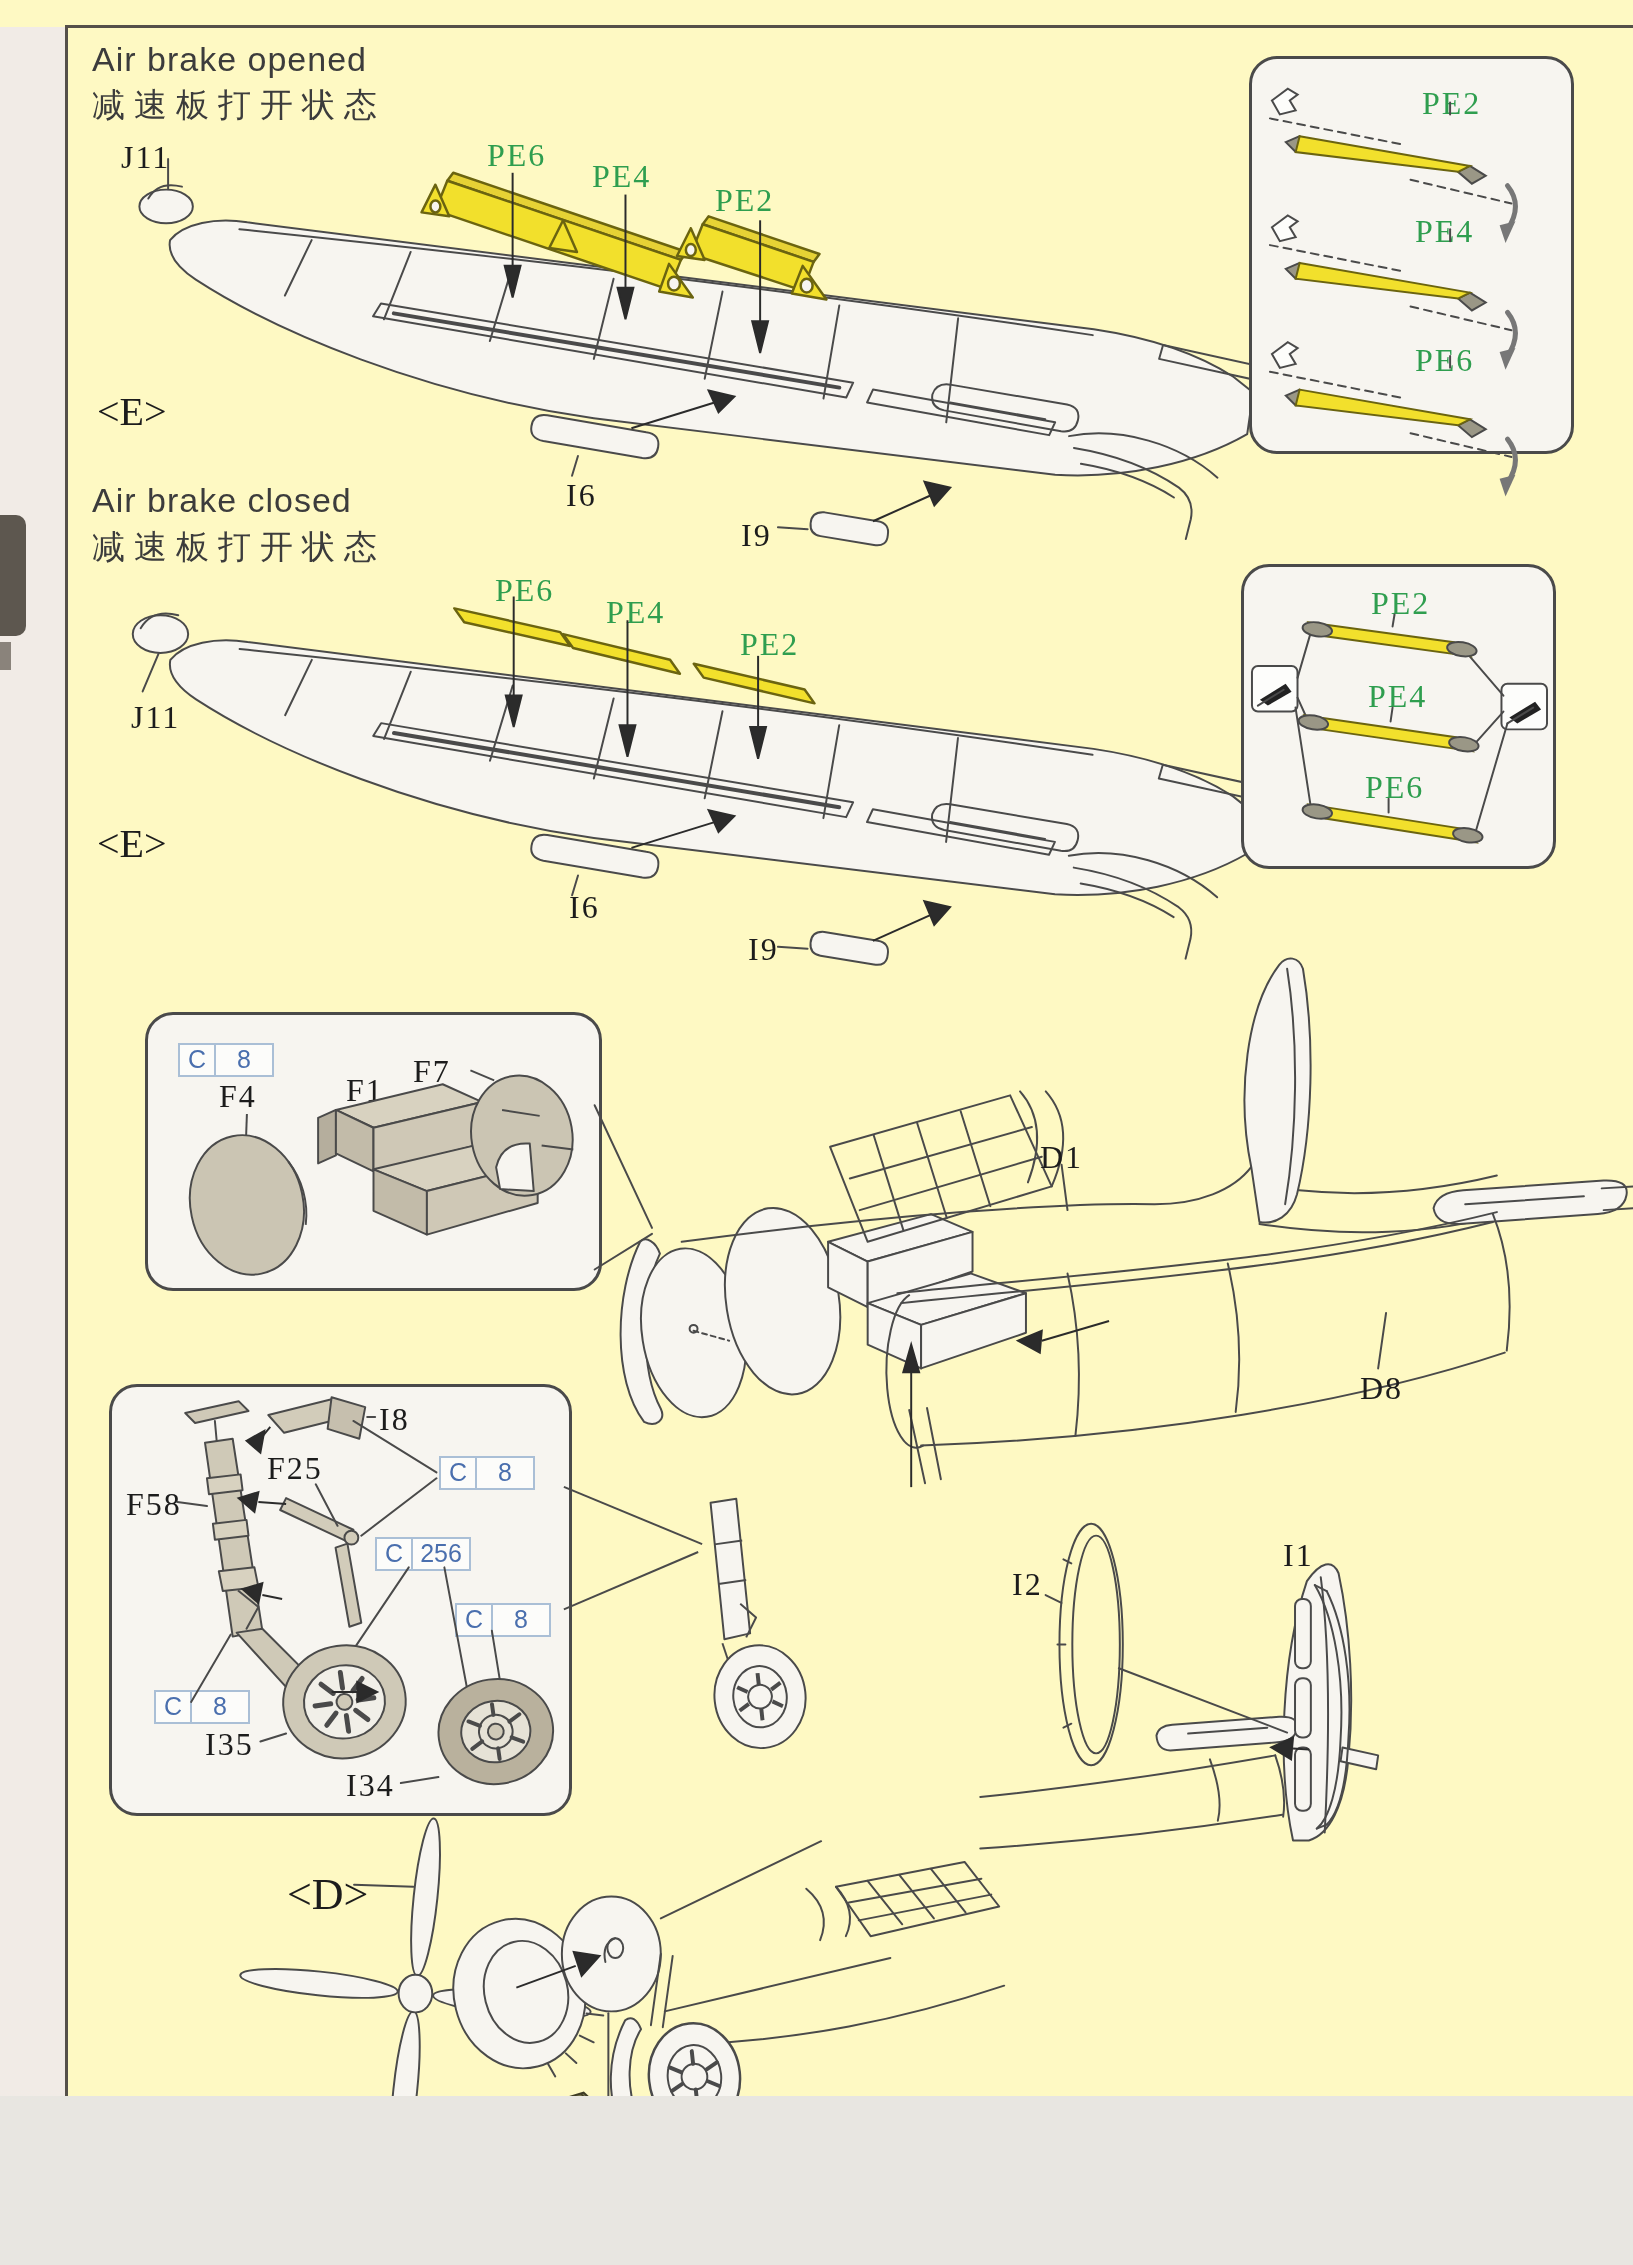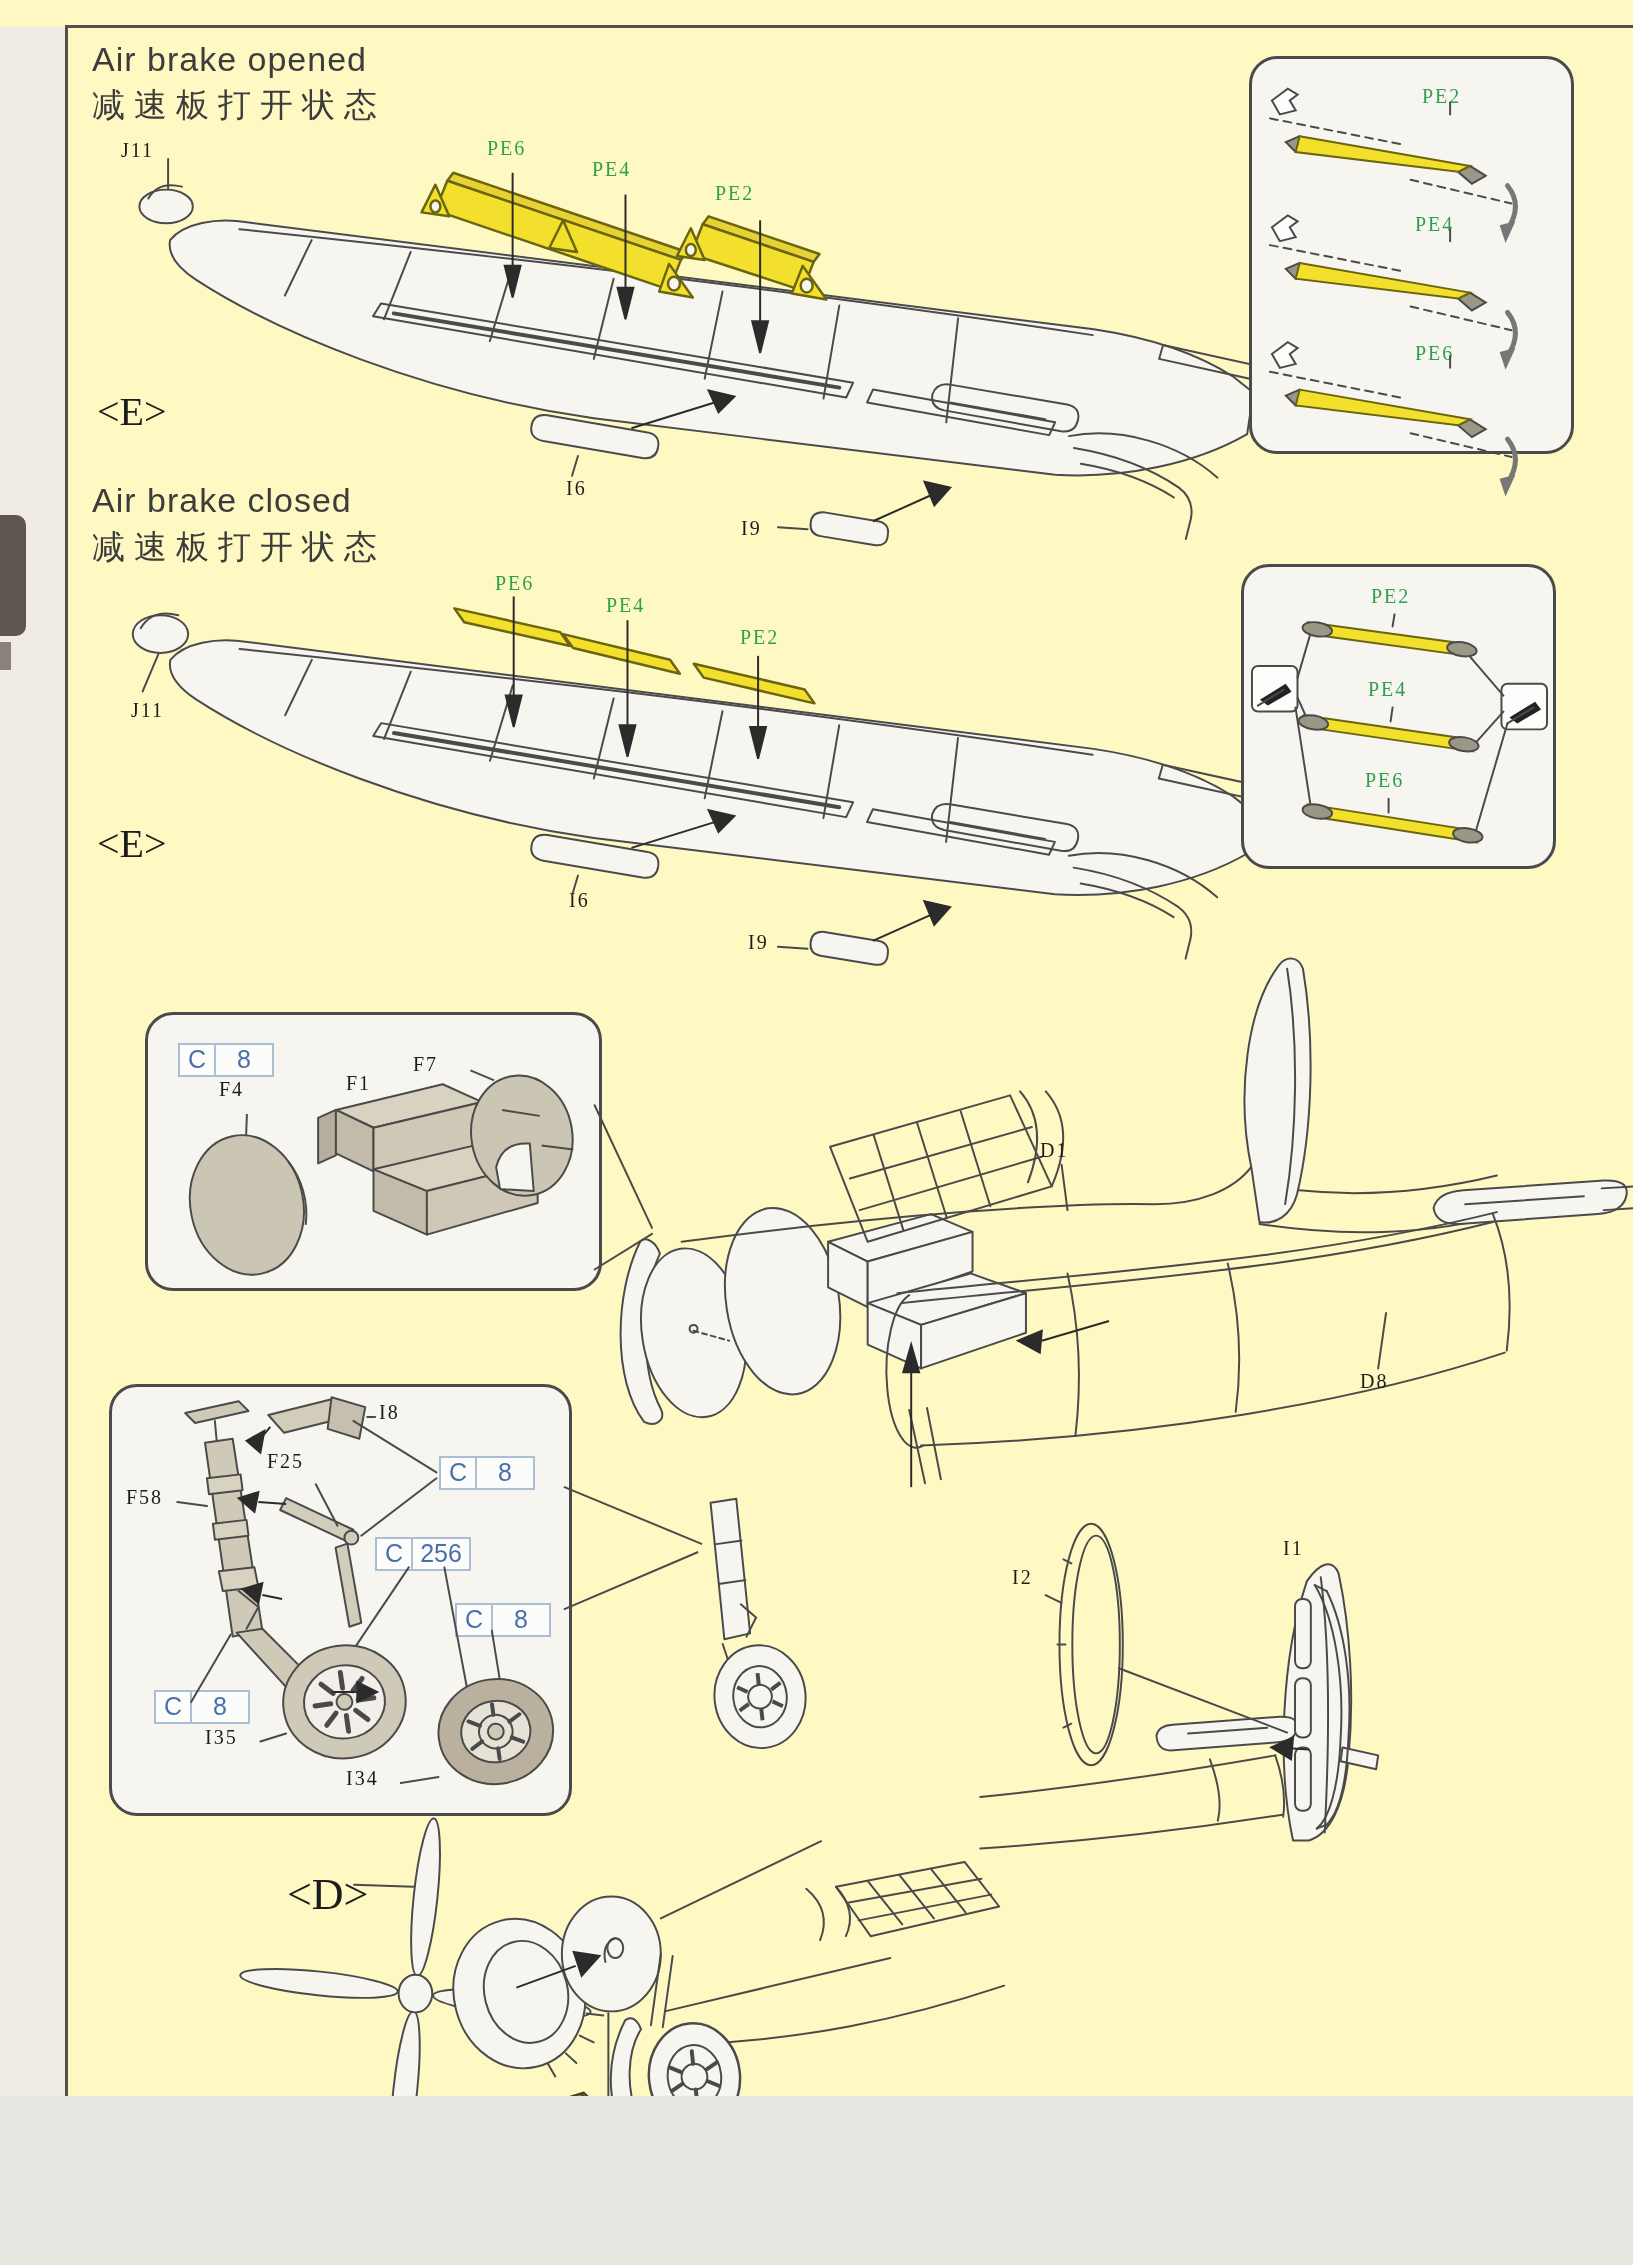--- a/index.html
+++ b/index.html
@@ -1,21 +1,21 @@
 <!DOCTYPE html>
 <html><head>
 <meta charset="utf-8">
 <style>
   html,body{margin:0;padding:0;background:#e8e6e1;}
   .page{position:relative;width:1634px;height:2096px;background:#fef9c3;overflow:hidden;
         font-family:"Liberation Sans",sans-serif;}
   .abs{position:absolute;}
   .ttl{font-size:34px;color:#3c3c3c;letter-spacing:1px;}
   .ttlzh{font-size:33px;color:#3c3c3c;letter-spacing:9px;}
-  .lbl{font-family:"Liberation Serif",serif;font-size:20px;color:#1c1c1c;letter-spacing:2px;white-space:nowrap;text-align:center;}
+  .lbl{font-family:"Liberation Serif",serif;font-size:32px;color:#1c1c1c;letter-spacing:2px;white-space:nowrap;text-align:center;}
   .pe{color:#2f9e4f;}
   .mk{font-family:"Liberation Serif",serif;font-size:40px;color:#1c1c1c;white-space:nowrap;}
   .pagenum{font-family:"Liberation Serif",serif;font-size:46px;color:#222;}
   .inset{position:absolute;border:3px solid #4a4a4a;border-radius:28px;background:#f7f5f0;}
   .badge{position:absolute;display:flex;align-items:stretch;height:30px;border:2px solid #aabfd6;
          background:#fcfcfa;font-size:25px;color:#4a6fae;line-height:28px;}
   .badge .c{width:34px;text-align:center;border-right:2px solid #aabfd6;}
   .badge .n{min-width:44px;text-align:center;padding:0 6px;}
   svg{position:absolute;overflow:visible;}
   .frame{position:absolute;background:#55504a;}

